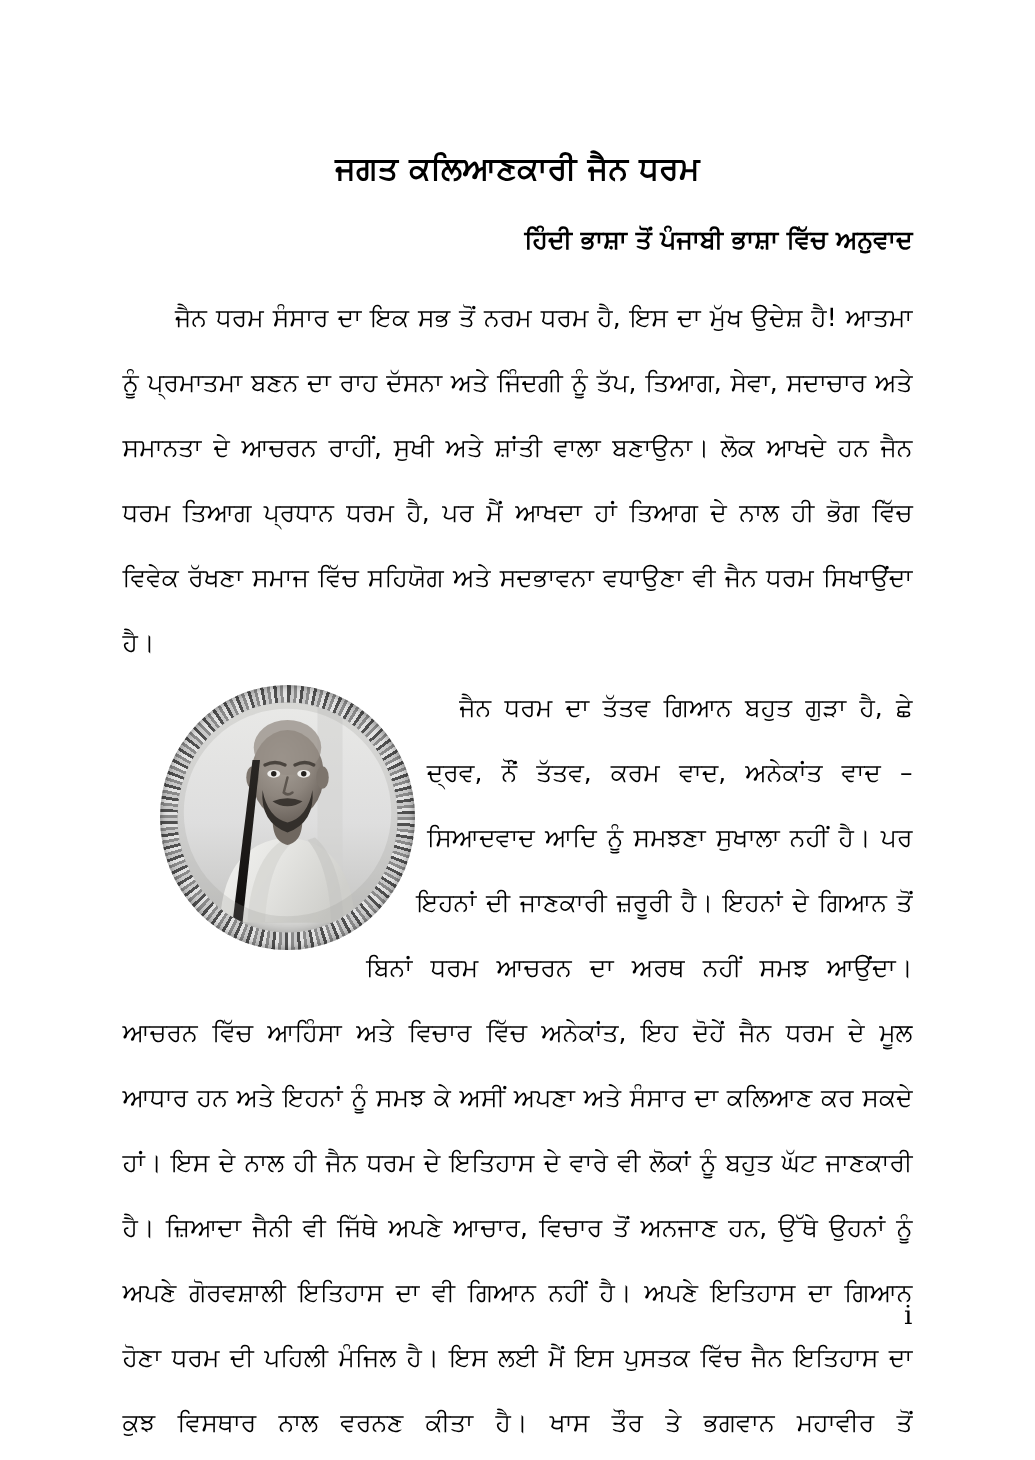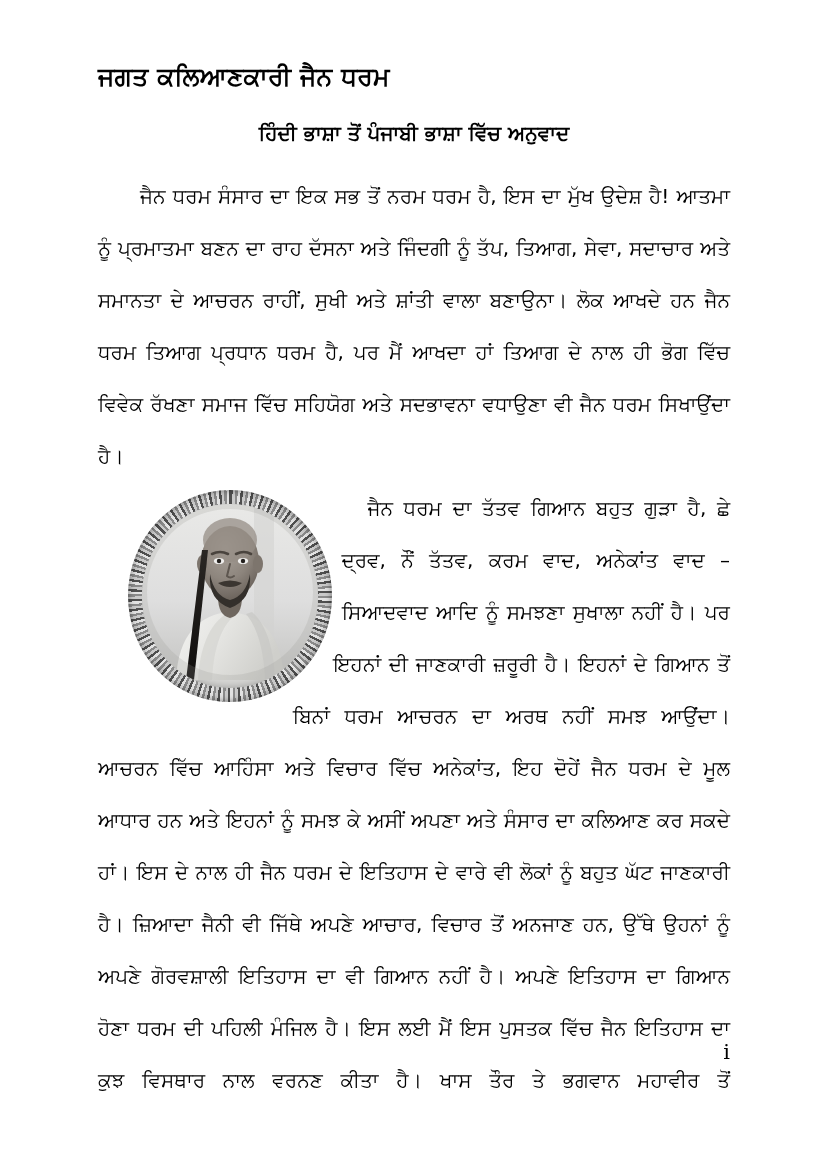--- a/index.html
+++ b/index.html
@@ -26,32 +26,33 @@
   .content {
     position: absolute;
     left: 98px;
     top: 0;
     width: 632px;
     height: 1168px;
   }
 
   
   .title-block {
-    padding-top: 58px;
+    padding-top: 116px;
+    text-align: center;
   }
   .title-line {
     font-size: 25px;
     font-weight: bold;
     line-height: 38px;
     letter-spacing: 0.2px;
     white-space: nowrap;
   }
   .subtitle {
     margin-top: 22px;
-    text-align: center;
+    text-align: right;
     font-size: 20px;
     font-weight: bold;
     line-height: 30px;
     white-space: nowrap;
   }
 
   
   .body-text {
     margin-top: 22px;
     font-size: 20px;

